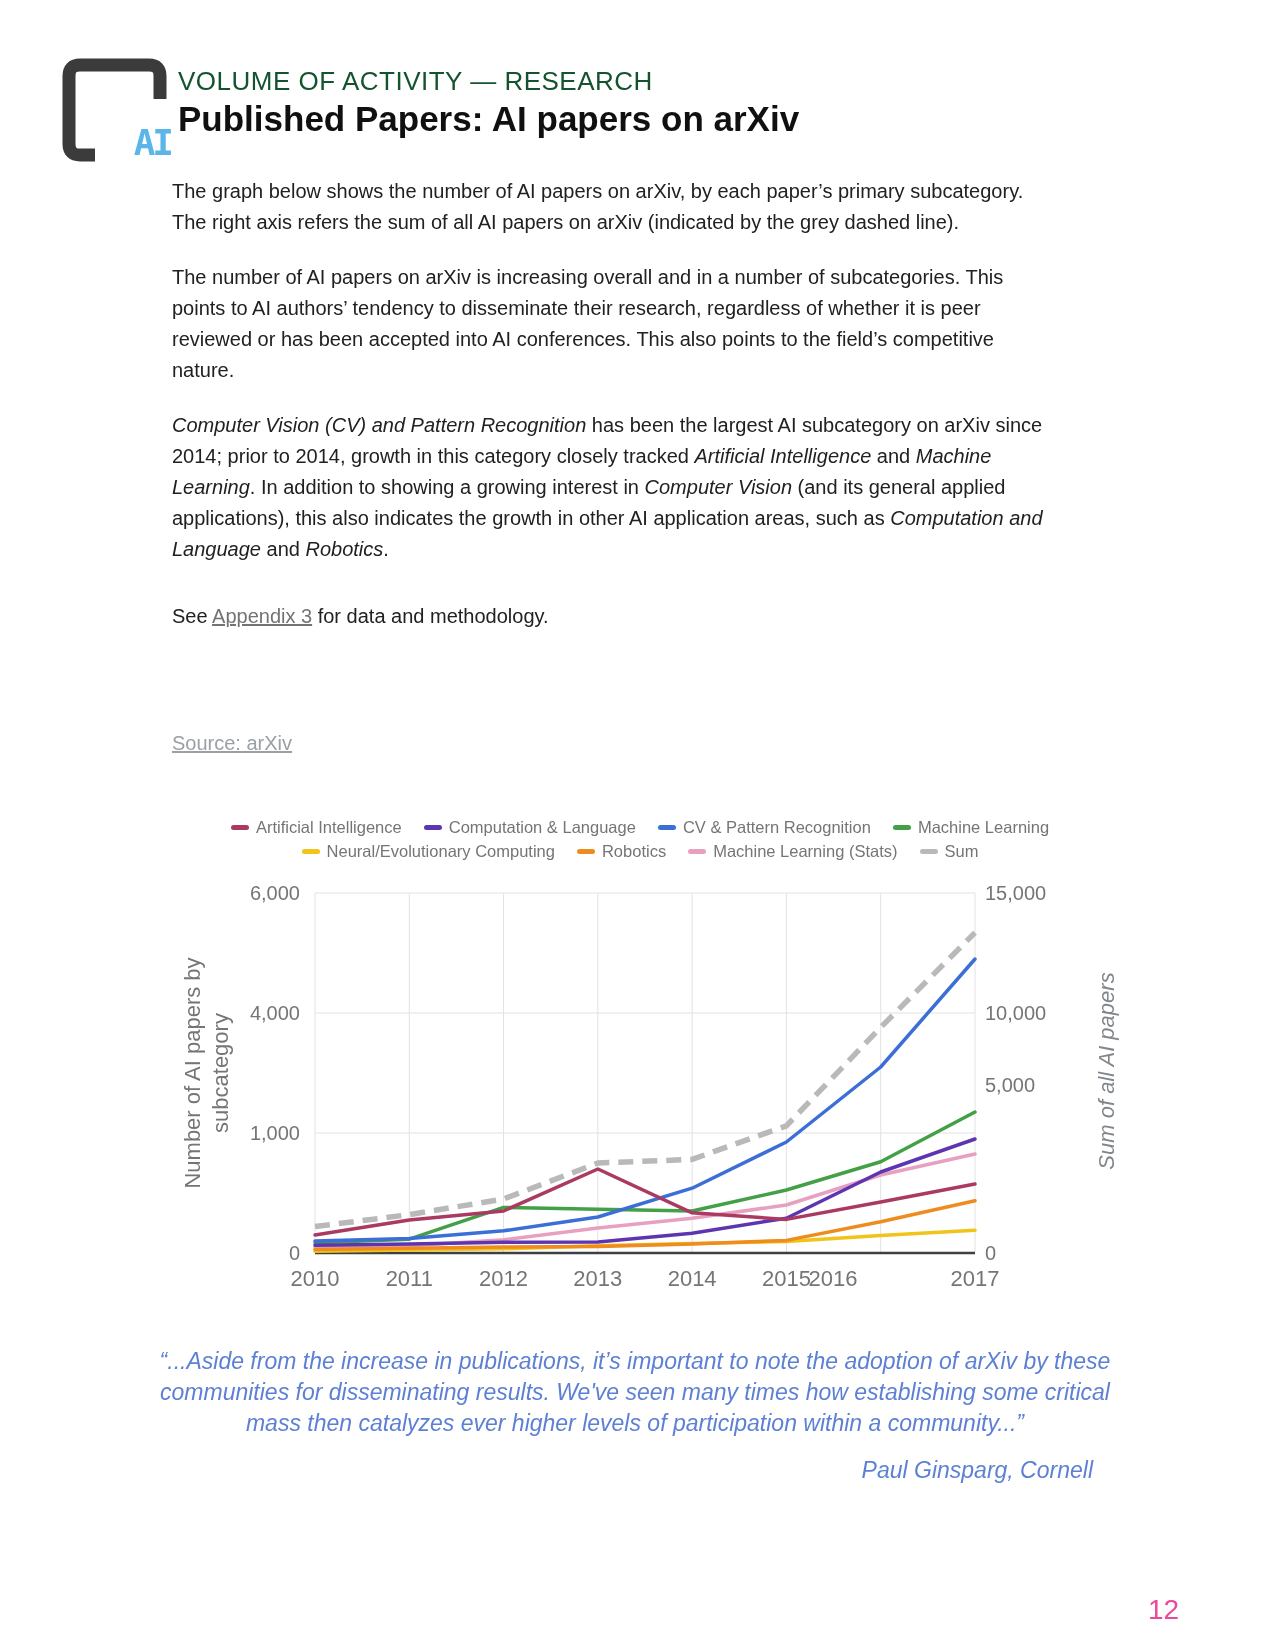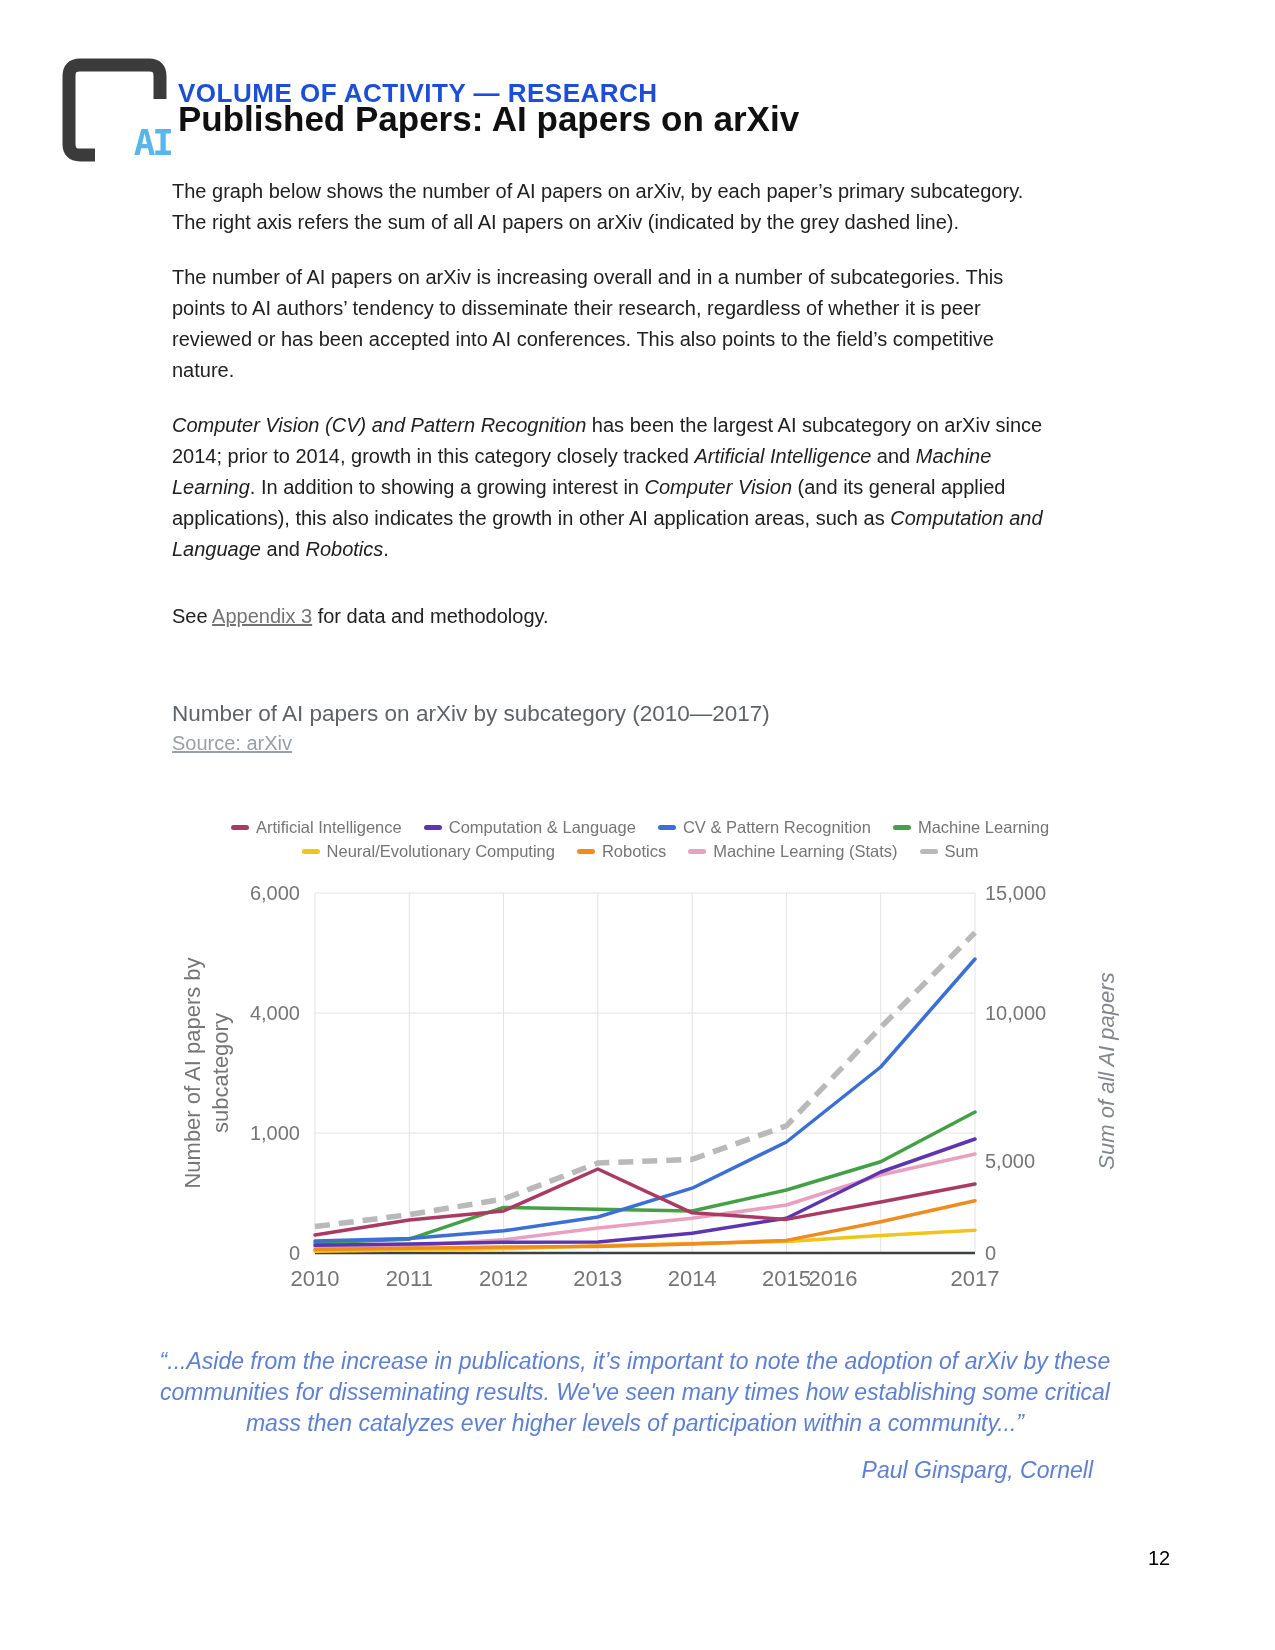--- a/index.html
+++ b/index.html
@@ -4,22 +4,22 @@
 <style>
   html,body{margin:0;padding:0;background:#fff;}
   #page{position:relative;width:1275px;height:1650px;background:#ffffff;
         font-family:"Liberation Sans",sans-serif;overflow:hidden;}
 
   
   #logo{position:absolute;left:62px;top:58px;width:105px;height:105px;}
   #logo .ai{position:absolute;right:-4px;bottom:-6px;
             font-family:"DejaVu Sans Mono",monospace;font-weight:bold;
             font-size:36px;line-height:52px;color:#5ab5e8;letter-spacing:-3px;}
-  .kicker{position:absolute;left:178px;top:78px;font-size:26px;font-weight:bold;
-          color:#1d4ed8;letter-spacing:.5px;}
+  .kicker{position:absolute;left:178px;top:66px;font-size:26px;font-weight:normal;
+          color:#14532d;letter-spacing:.5px;}
   .ptitle{position:absolute;left:178px;top:99px;font-size:35px;font-weight:bold;color:#101010;}
 
   
   #body-copy{position:absolute;left:172px;top:176px;width:885px;
              font-size:20px;line-height:31px;color:#212121;}
   #body-copy p{margin:0 0 24px 0;}
   #body-copy p:last-child{margin-top:36px;}
   #body-copy em{font-style:italic;}
   .applink{color:#737373;text-decoration:underline;cursor:pointer;}
 
@@ -41,21 +41,21 @@
   .tick.left{left:228px;width:72px;text-align:right;}
   .tick.right{left:985px;text-align:left;}
   .x-label{position:absolute;top:1266px;font-size:22px;color:#757575;transform:translateX(-50%);}
   #plot{position:absolute;left:315px;top:893px;overflow:visible;}
 
   
   #quote{position:absolute;left:145px;top:1346px;width:980px;text-align:center;
          font-style:italic;font-size:23px;line-height:31px;color:#5d80d5;}
   #quote-attr{margin-top:16px;text-align:right;padding-right:32px;}
 
-  #page-number{position:absolute;left:1148px;top:1547px;font-size:20px;color:#000000;}
+  #page-number{position:absolute;left:1148px;top:1594px;font-size:28px;color:#ec4899;}
 </style>
 </head>
 <body>
 
 <div id="page">
 
   <div id="logo">
     <svg width="105" height="105" viewBox="0 0 105 105">
       <path d="M 33 97 L 18 97 Q 7 97 7 86 L 7 18 Q 7 7 18 7 L 87 7 Q 98 7 98 18 L 98 41" fill="none" stroke="#3b3b3b" stroke-width="13"></path>
     </svg>
@@ -65,21 +65,20 @@
   <div class="kicker">VOLUME OF ACTIVITY — RESEARCH</div>
   <div class="ptitle">Published Papers: AI papers on arXiv</div>
 
   <div id="body-copy">
       <p><span>The graph below shows the number of AI papers on arXiv, by each paper’s primary subcategory. The right axis refers the sum of all AI papers on arXiv (indicated by the grey dashed line).</span></p>
       <p><span>The number of AI papers on arXiv is increasing overall and in a number of subcategories. This points to AI authors’ tendency to disseminate their research, regardless of whether it is peer reviewed or has been accepted into AI conferences. This also points to the field’s competitive nature.</span></p>
       <p><em>Computer Vision (CV) and Pattern Recognition</em><span> has been the largest AI subcategory on arXiv since 2014; prior to 2014, growth in this category closely tracked </span><em>Artificial Intelligence</em><span> and </span><em>Machine Learning</em><span>. In addition to showing a growing interest in </span><em>Computer Vision</em><span> (and its general applied applications), this also indicates the growth in other AI application areas, such as </span><em>Computation and Language</em><span> and </span><em>Robotics</em><span>.</span></p>
       <p><span>See </span><a class="applink">Appendix 3</a><span> for data and methodology.</span></p>
     </div>
 
-  <div class="chart-title">Number of AI papers on arXiv by subcategory (2010—2017)</div>
   <div class="chart-source">Source: arXiv</div>
 
   <div id="legend">
       <div class="legend-row">
         <span class="legend-item">
           <span class="swatch" style="background: rgb(171, 58, 98);"></span>
           <span>Artificial Intelligence</span>
         </span>
         <span class="legend-item">
           <span class="swatch" style="background: rgb(94, 53, 177);"></span>
@@ -144,21 +143,21 @@
     <div>“...Aside from the increase in publications, it’s important to note the adoption of arXiv by these communities for disseminating results. We've seen many times how establishing some critical mass then catalyzes ever higher levels of participation within a community...”</div>
     <div id="quote-attr">Paul Ginsparg, Cornell</div>
   </div>
 
   <div id="page-number">12</div>
 <span class="tick left" style="top: 1241px;">0</span>
     <span class="tick left" style="top: 1121px;">1,000</span>
     <span class="tick left" style="top: 1001px;">4,000</span>
     <span class="tick left" style="top: 881px;">6,000</span>
     <span class="tick right" style="top: 1241px;">0</span>
-    <span class="tick right" style="top: 1149px;">5,000</span>
+    <span class="tick right" style="top: 1073px;">5,000</span>
     <span class="tick right" style="top: 1001px;">10,000</span>
     <span class="tick right" style="top: 881px;">15,000</span>
     <span class="x-label" style="left: 315px;">2010</span>
     <span class="x-label" style="left: 409.286px;">2011</span>
     <span class="x-label" style="left: 503.571px;">2012</span>
     <span class="x-label" style="left: 597.857px;">2013</span>
     <span class="x-label" style="left: 692.143px;">2014</span>
     <span class="x-label" style="left: 786.429px;">2015</span>
     <span class="x-label" style="left: 833px;">2016</span>
     <span class="x-label" style="left: 975px;">2017</span>

